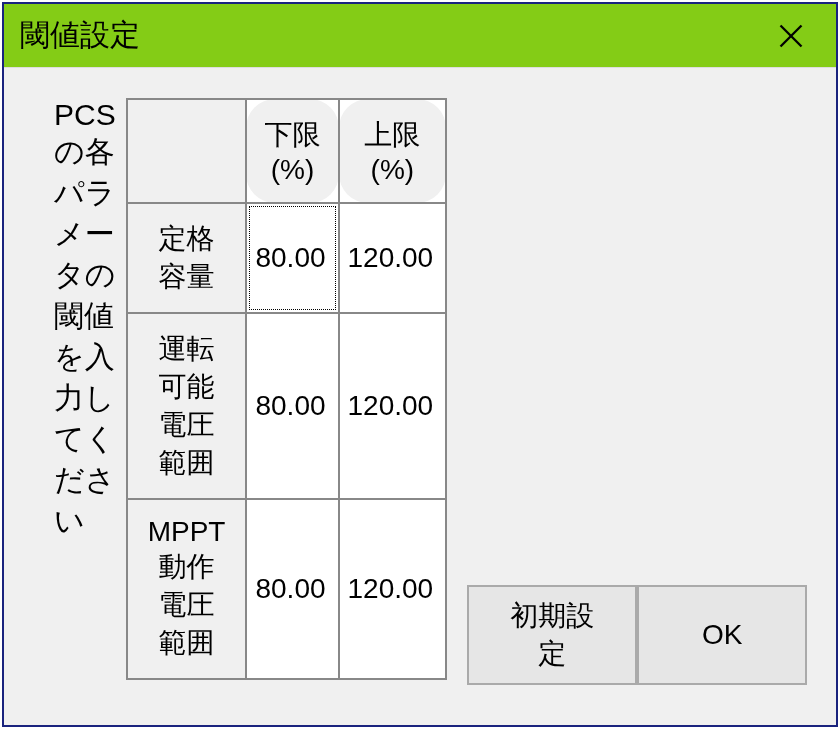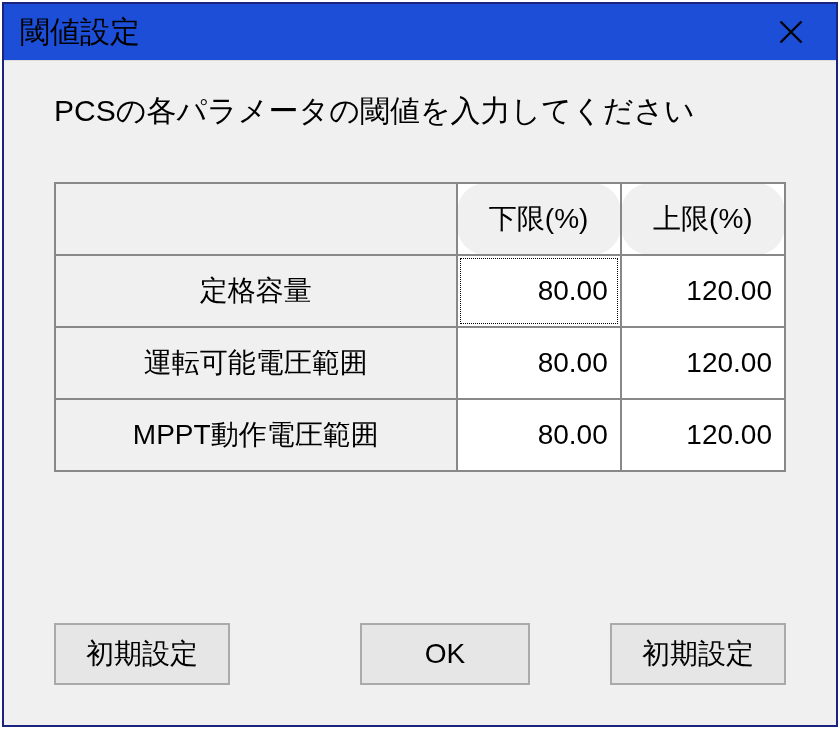--- a/index.html
+++ b/index.html
@@ -13,22 +13,22 @@
 .window {
   width: 836px;
   height: 725px;
   margin: 2px;
   border: 2px solid #1a237e;
   background: #f0f0f0;
   display: flex;
   flex-direction: column;
 }
 .titlebar {
-  height: 57px;
-  background: #1d4ed8;
+  height: 64px;
+  background: #84cc16;
   display: flex;
   align-items: center;
   justify-content: space-between;
   padding: 0 20px 0 16px;
   border-bottom: 1px solid #ddd;
 }
 .titlebar-text {
   font-size: 30px;
   color: #000;
 }
@@ -38,21 +38,21 @@
   display: flex;
   align-items: center;
   justify-content: center;
   cursor: pointer;
 }
 .close-btn svg { width: 28px; height: 28px; }
 .content {
   flex: 1;
   padding: 30px 40px 30px 40px;
   display: flex;
-  flex-direction: column;
+  flex-direction: row;
 }
 .instruction {
   font-size: 30px;
   color: #000;
   margin-bottom: 50px;
   margin-left: 10px;
 }
 .table-wrap {
   margin: 0 10px;
 }
@@ -69,21 +69,21 @@
   background: #f0f0f0;
   font-weight: normal;
   padding: 16px 10px;
   text-align: center;
 }
 table th.param-col { width: 55%; }
 table th.lower-col, table th.upper-col { width: 22.5%; border-radius: 29px; }
 table td.param-label {
   background: #f0f0f0;
   text-align: center;
-  padding: 16px 11px;
+  padding: 16px 20px;
 }
 table td.value-cell {
   text-align: right;
   padding: 16px 12px 16px 8px;
   background: #fff;
 }
 table td.value-cell.focused {
   outline: 1px dotted #000;
   outline-offset: -4px;
 }

